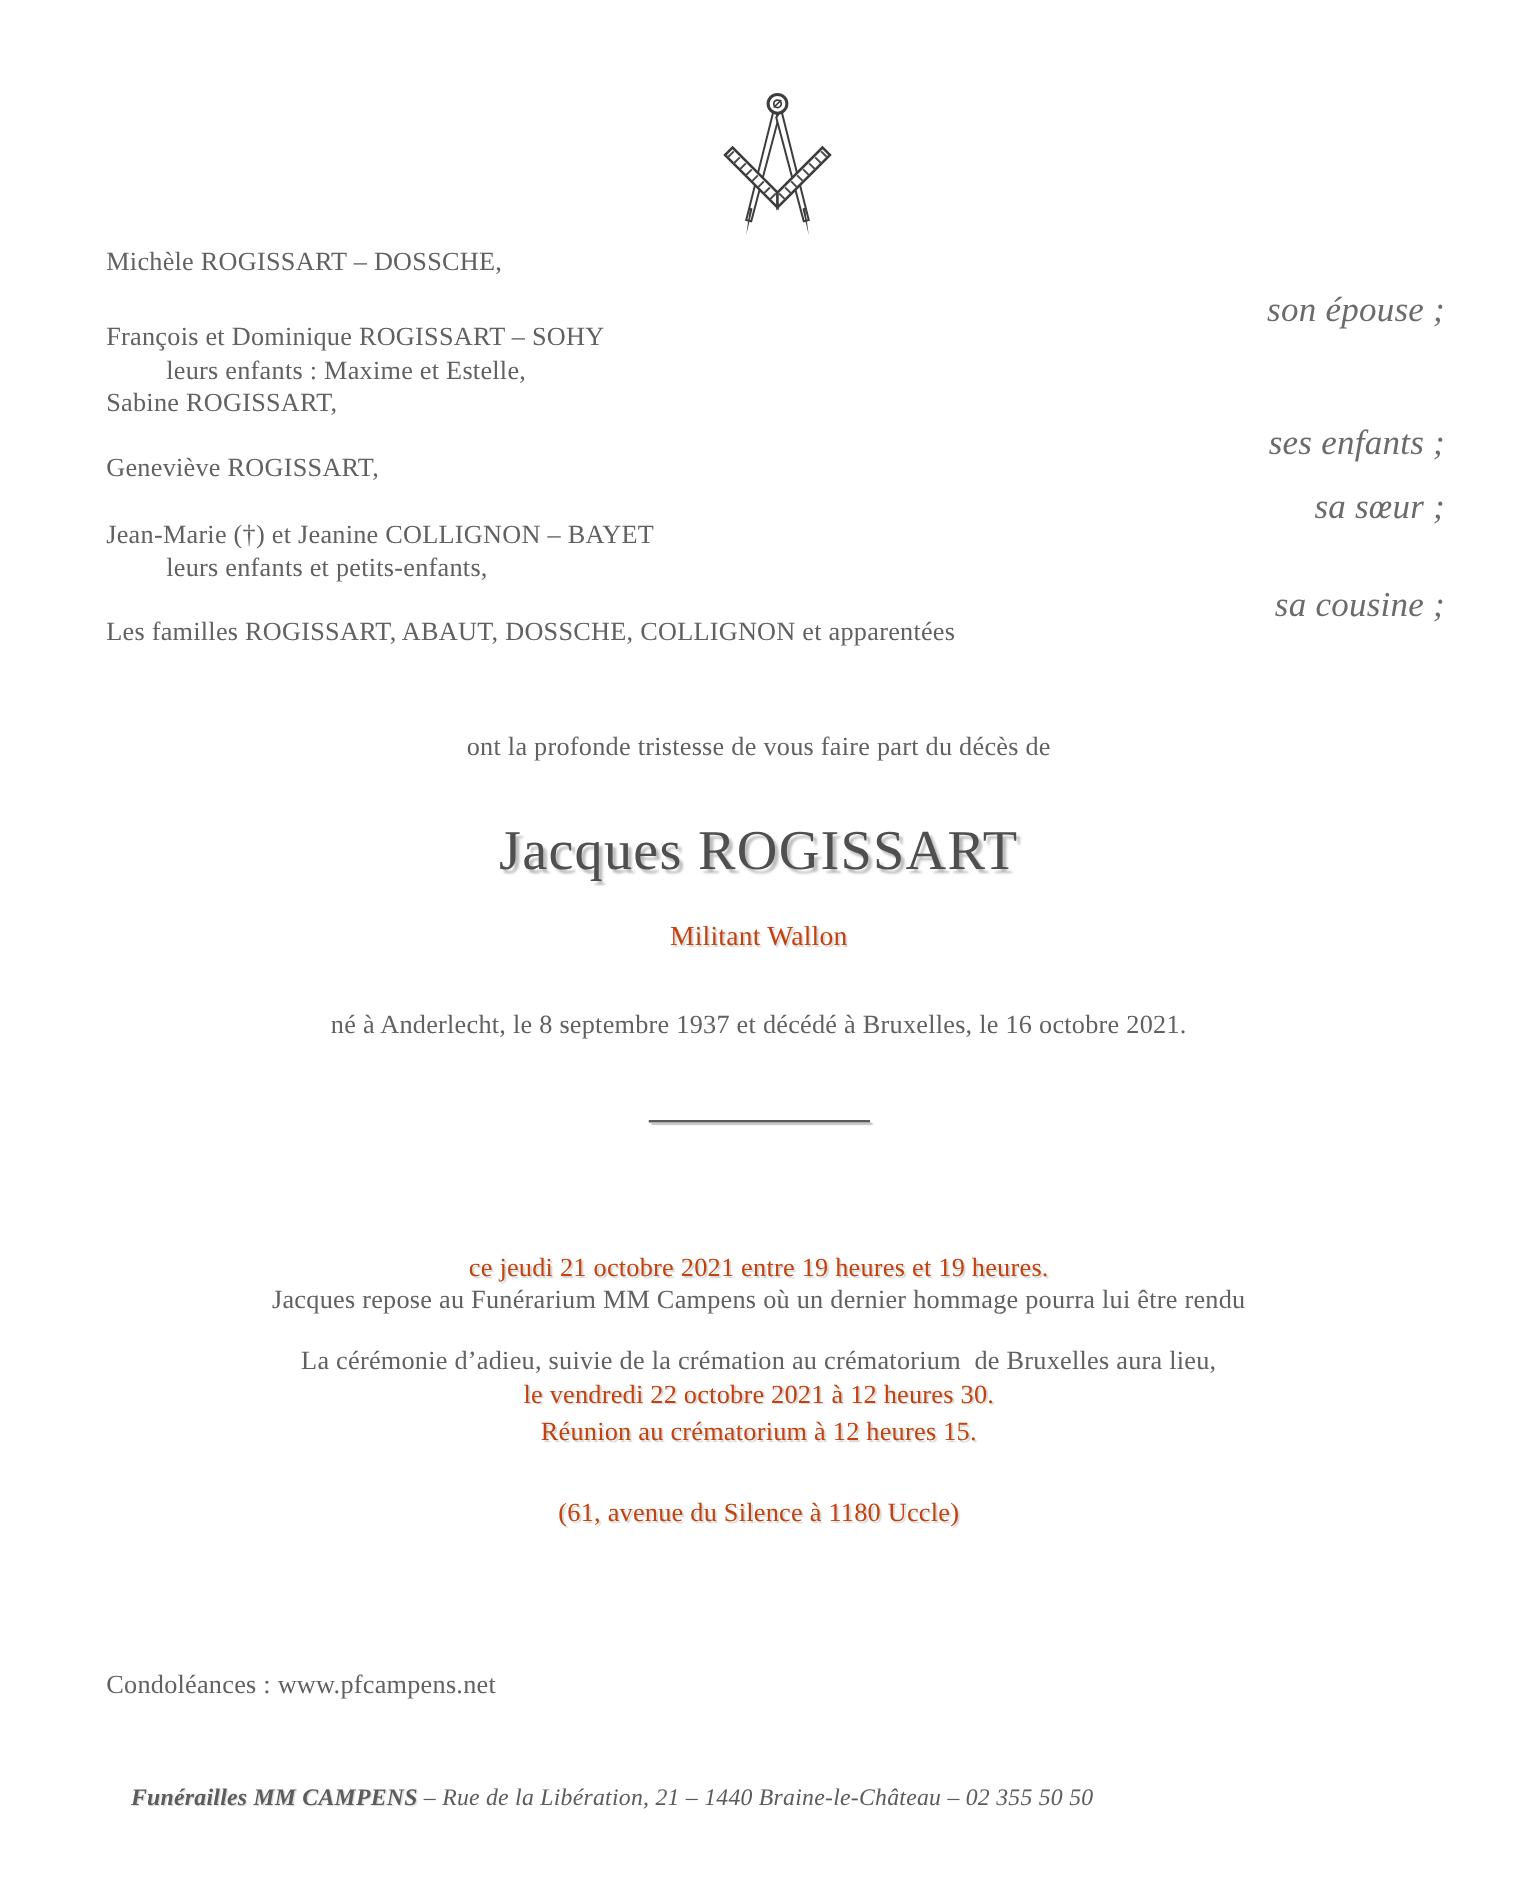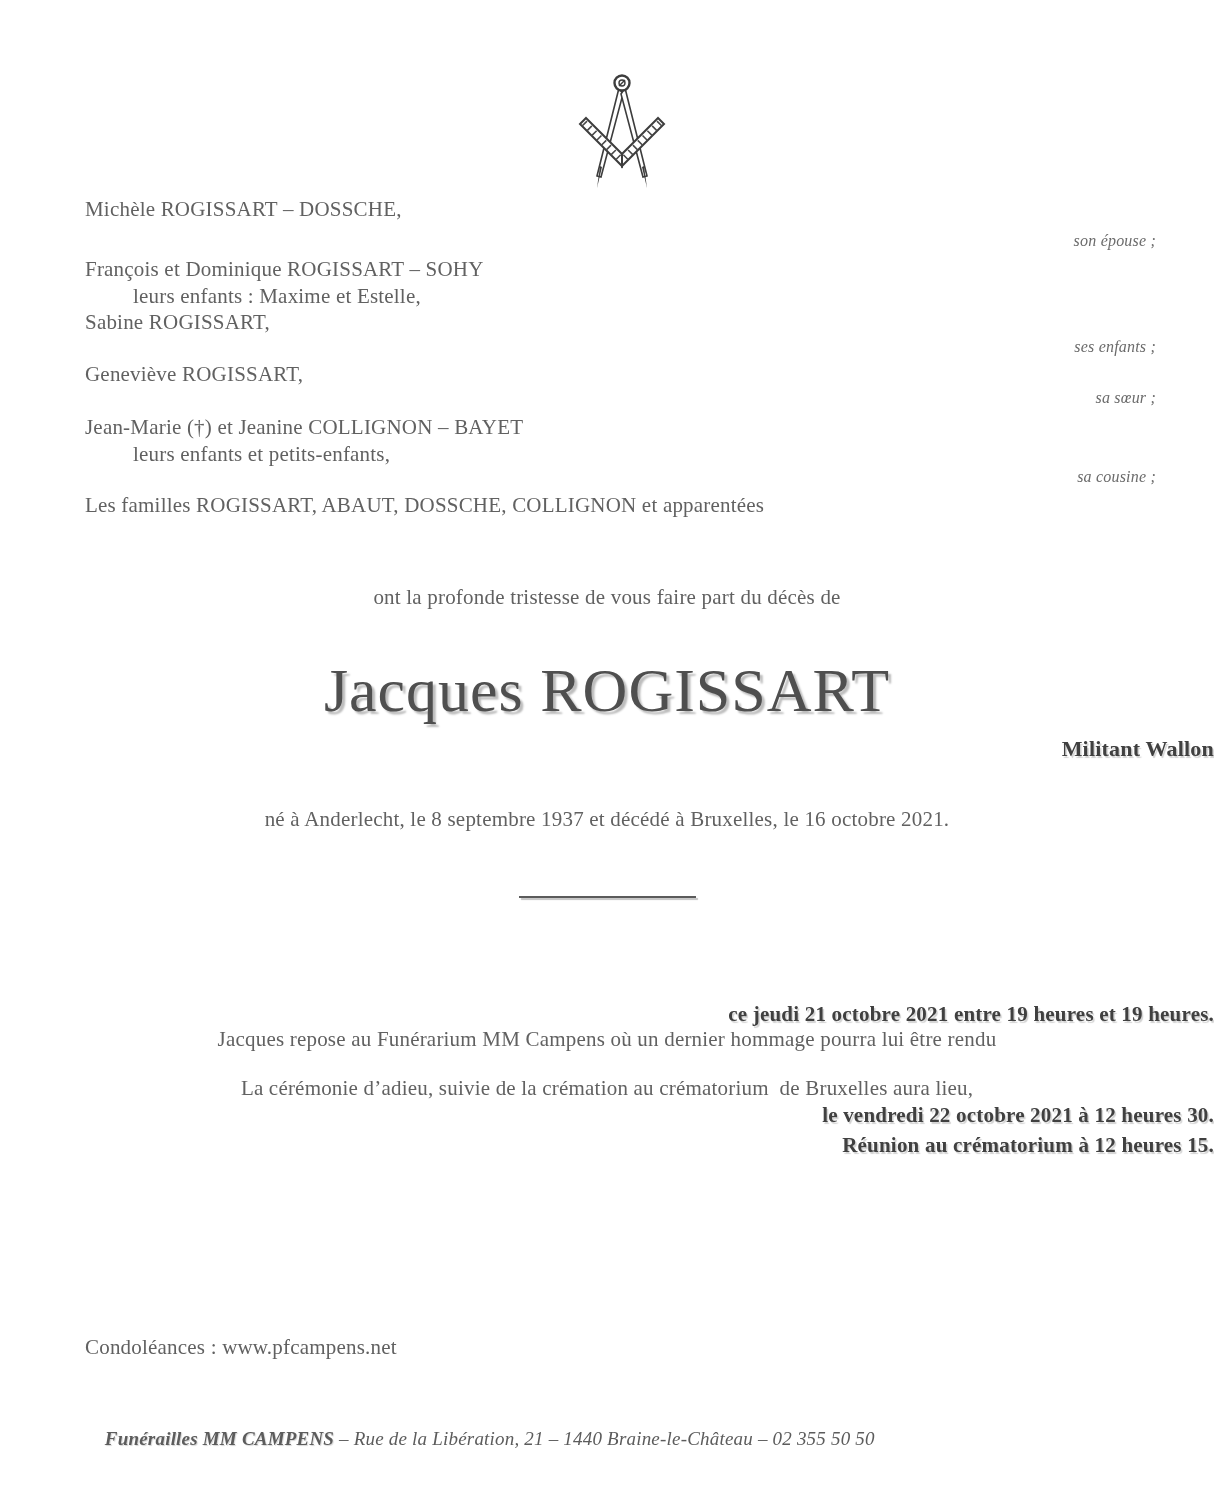--- a/index.html
+++ b/index.html
@@ -7,25 +7,25 @@
     position:relative;
     width:1214px;height:1509px;
     background:#ffffff;
     overflow:hidden;
     font-family:"Liberation Serif","DejaVu Serif",serif;
     color:#616161;
   }
   .line{position:absolute;white-space:pre;font-size:21px;line-height:1.25;letter-spacing:.2px;}
   .left{left:85px;}
   .indent{left:133px;}
-  .rel{right:58px;font-style:italic;font-size:16px;color:#6b6b6b;}
+  .rel{right:58px;font-style:italic;font-size:28px;color:#6b6b6b;}
   .center{left:0;width:1214px;text-align:center;}
-  .bold{font-weight:bold;color:#404040;text-shadow:1.5px 1.5px 1px #d2d2d2;text-align:right;}
+  .bold{font-weight:normal;color:#c2410c;text-shadow:1.5px 1.5px 1px #d2d2d2;}
   .deceased-name{
-    top:652px;font-size:62px;color:#4f4f4f;letter-spacing:1px;
+    top:652px;font-size:45px;color:#4f4f4f;letter-spacing:1px;
     text-shadow:3px 3px 2px #bdbdbd;
   }
   .deceased-title{top:735px;font-size:22px;}
   .divider{
     position:absolute;top:896px;left:519px;width:177px;height:0;
     border-top:2px solid #5b5b5b;box-shadow:2px 2px 1px #c3c3c3;
   }
   .logo{position:absolute;left:570px;top:70px;width:104px;height:122px;}
   .footer-line{top:1403px;font-size:19px;font-style:italic;color:#5c5c5c;}
   .footer-line .name{font-weight:bold;text-shadow:1px 1px 1px #d5d5d5;}
@@ -79,20 +79,21 @@
 
   <div class="divider"></div>
 
   <div class="line center" style="top:1026px">Jacques repose au Funérarium MM Campens où un dernier hommage pourra lui être rendu</div>
   <div class="line center bold" style="top:1001px">ce jeudi 21 octobre 2021 entre 19 heures et 19 heures.</div>
 
   <div class="line center" style="top:1075px">La cérémonie d’adieu, suivie de la crémation au crématorium  de Bruxelles aura lieu,</div>
   <div class="line center bold" style="top:1102px">le vendredi 22 octobre 2021 à 12 heures 30.</div>
 
   <div class="line center bold" style="top:1132px">Réunion au crématorium à 12 heures 15.</div>
+  <div class="line center bold" style="top:1197px">(61, avenue du Silence à 1180 Uccle)</div>
 
   <div class="line left" style="top:1334px">Condoléances : www.pfcampens.net</div>
 
   <div class="line left footer-line">
     <span class="name">Funérailles MM CAMPENS</span><span> – Rue de la Libération, 21 – 1440 Braine-le-Château – 02 355 50 50</span>
   </div>
 
 </div>
 
 </body></html>

